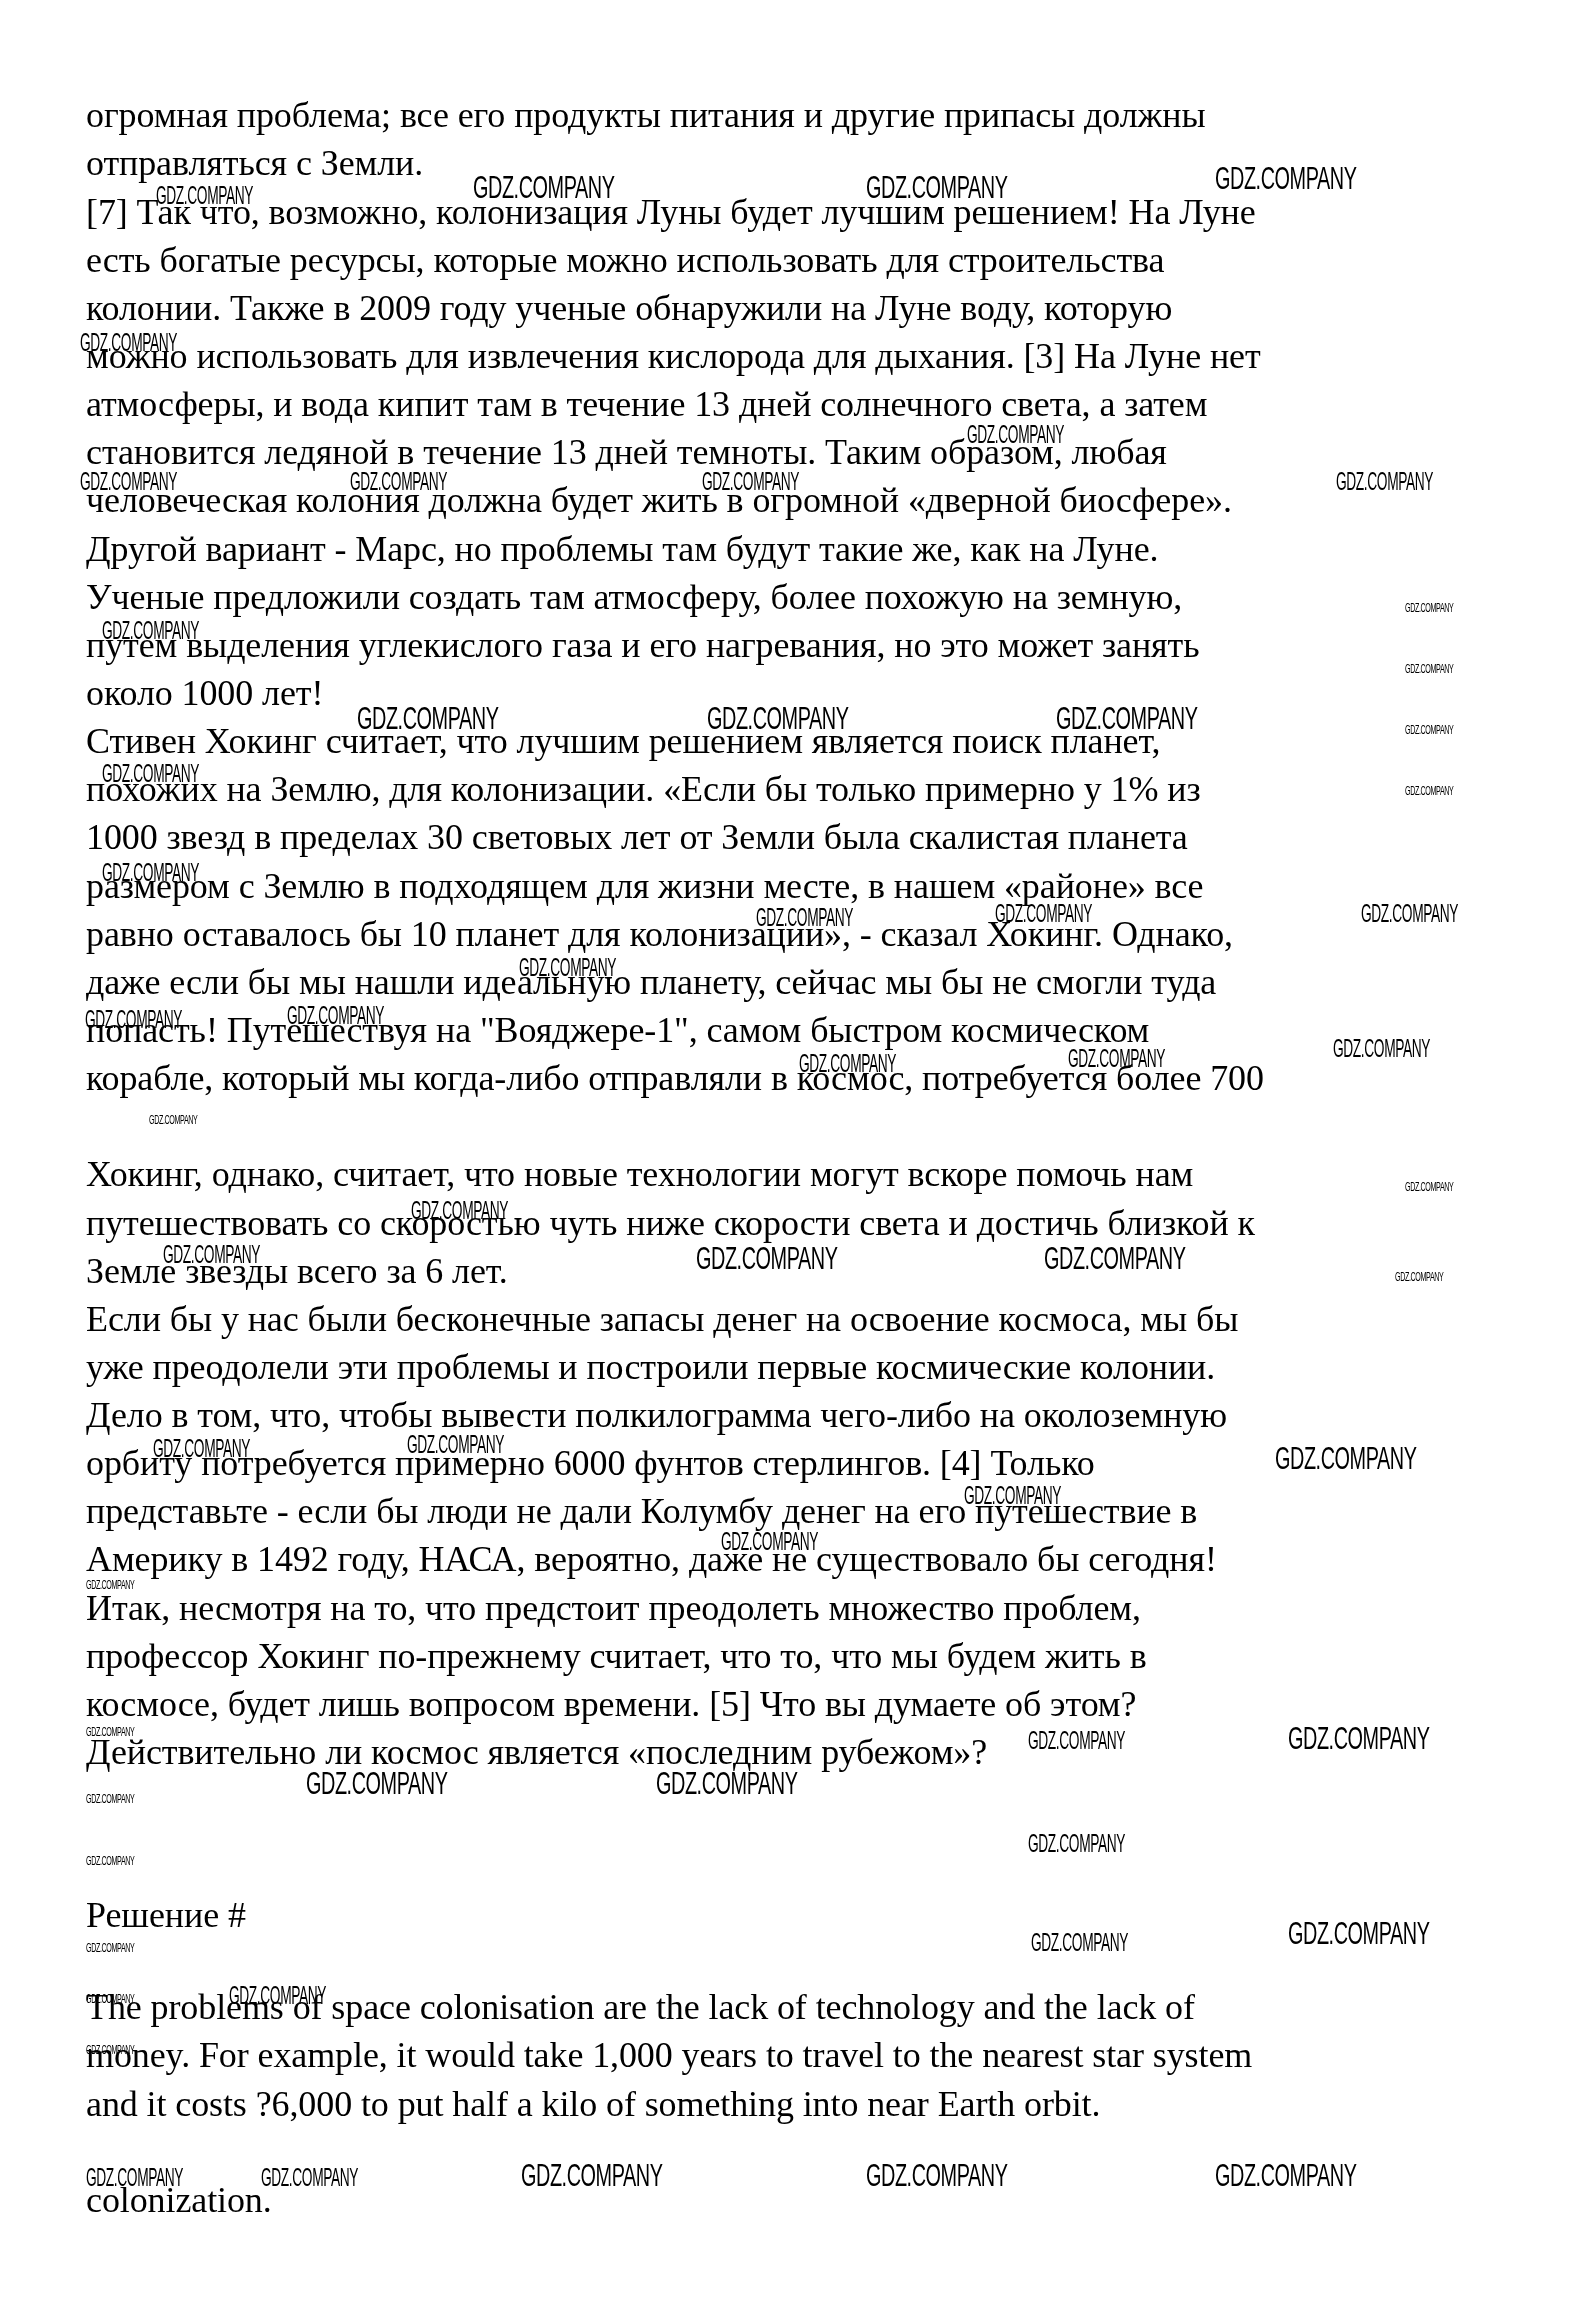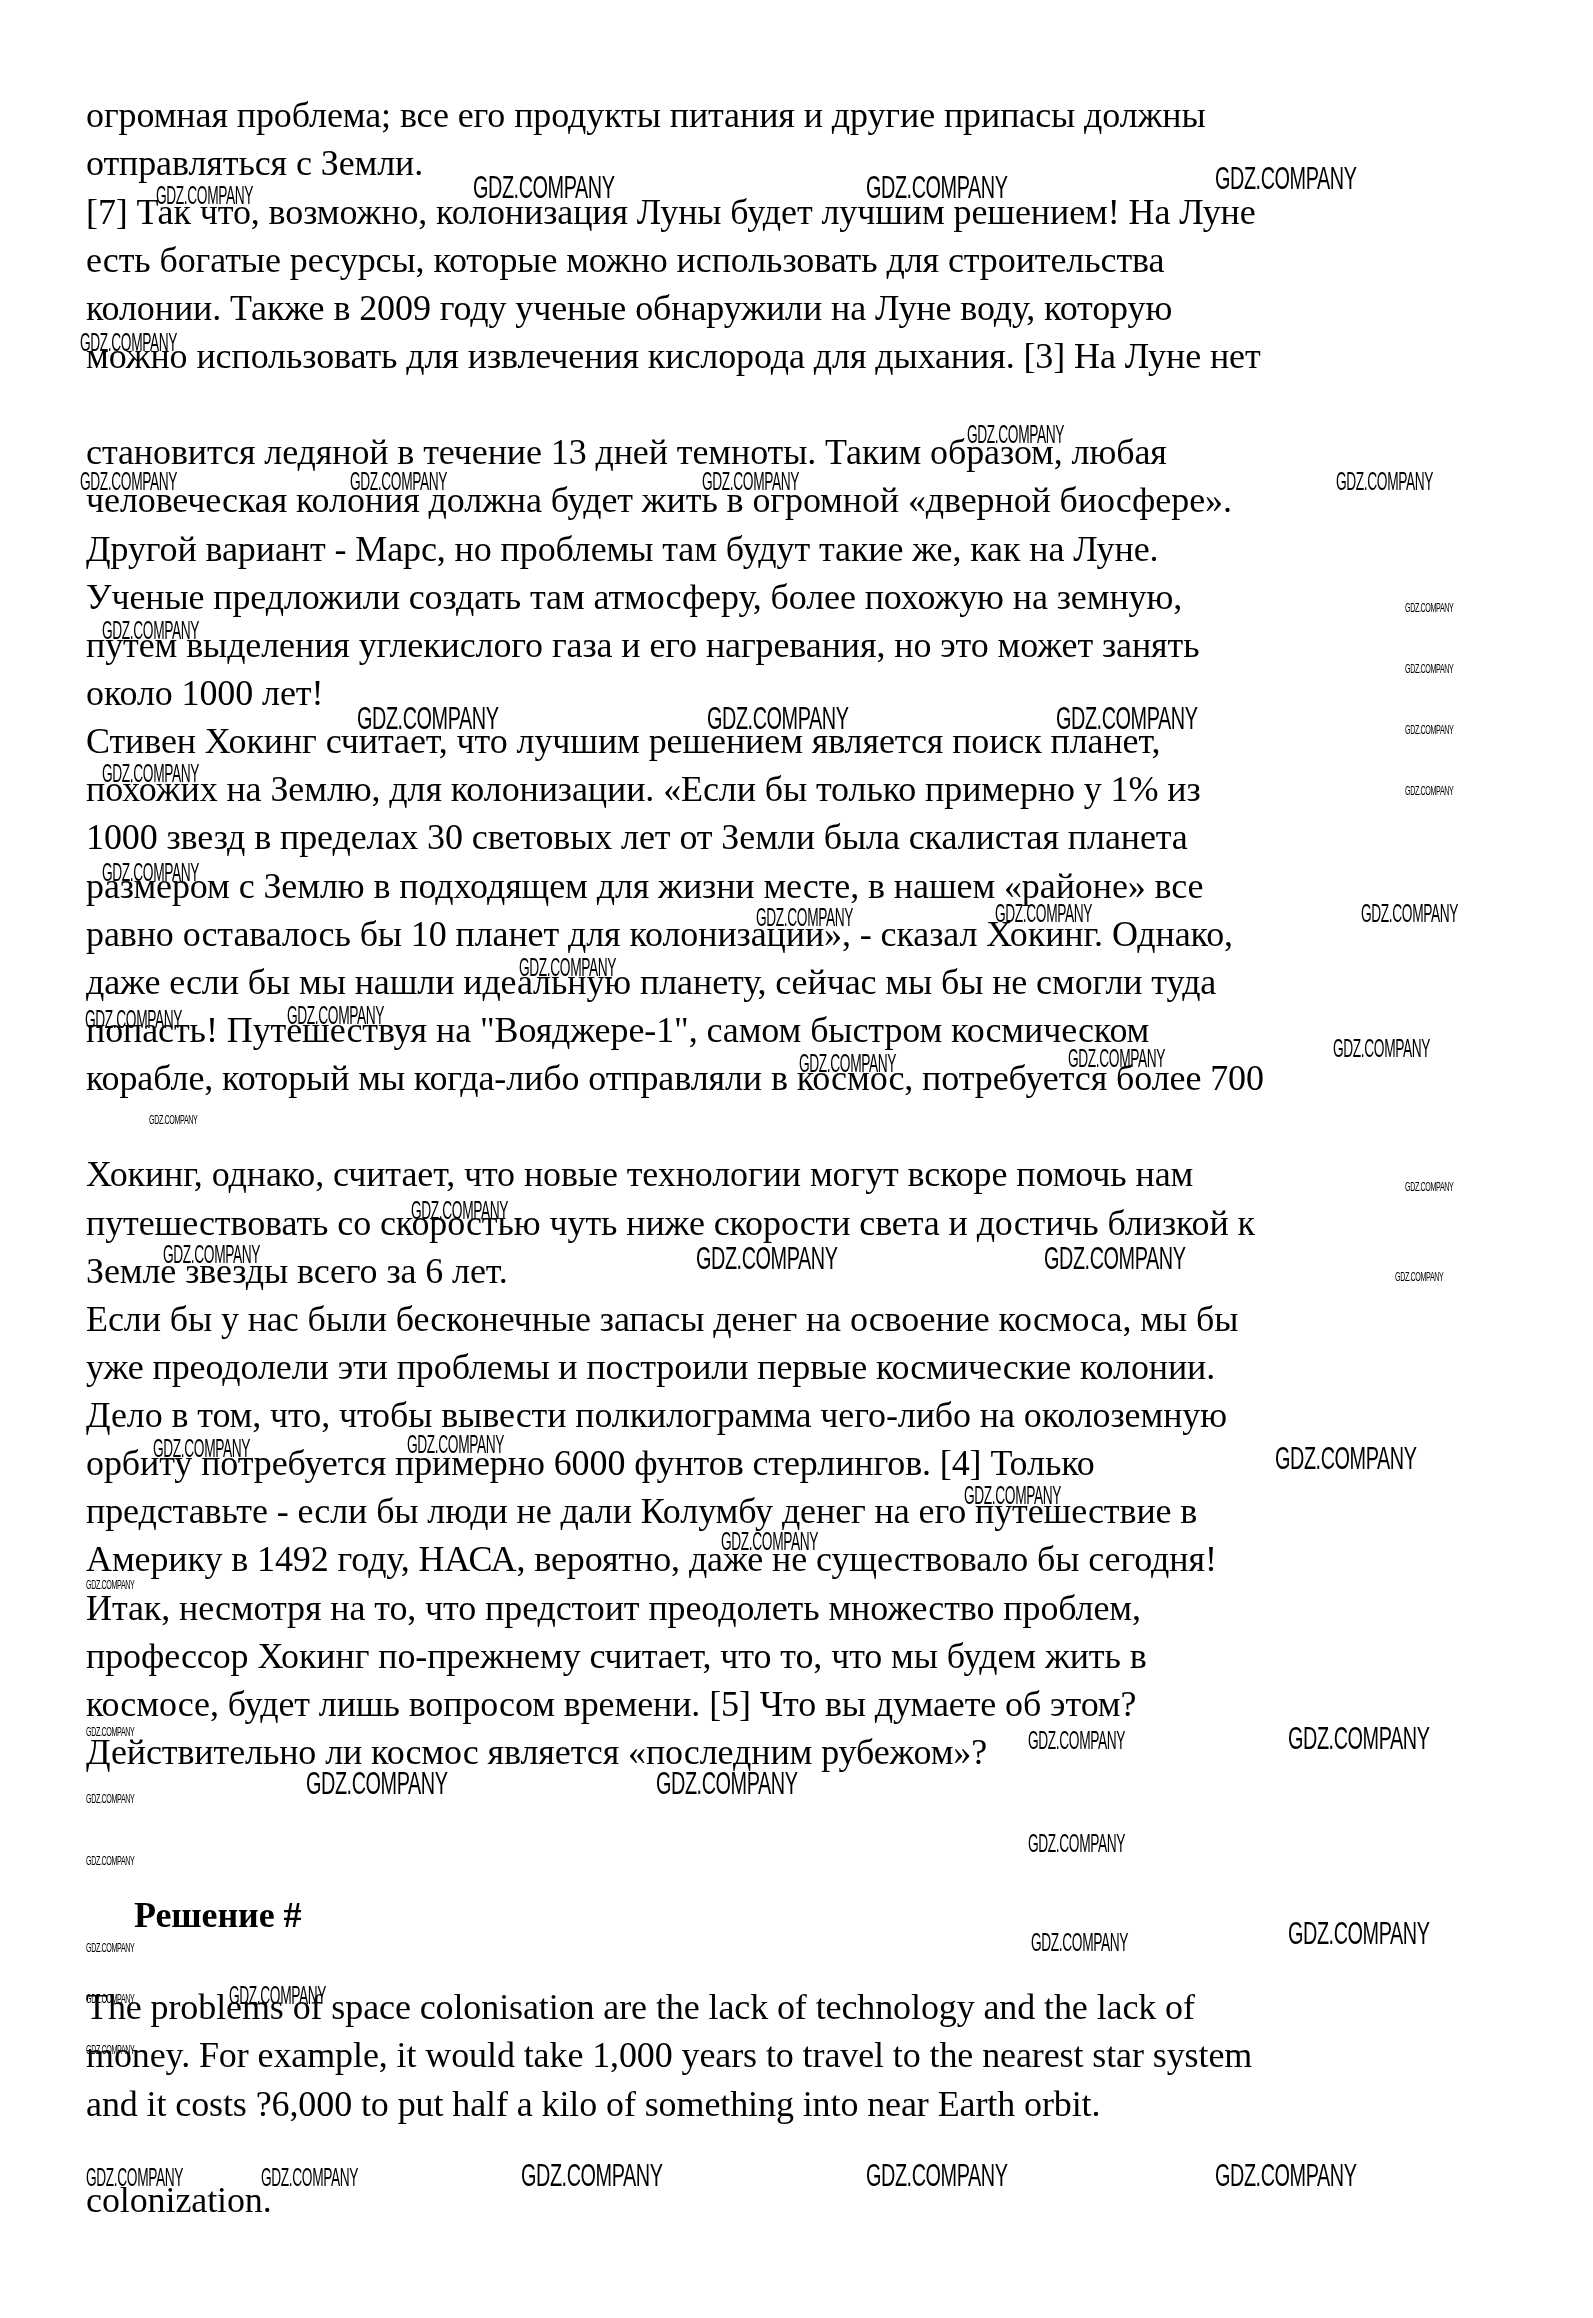--- a/index.html
+++ b/index.html
@@ -4,21 +4,21 @@
 <style>
   html, body { margin: 0; padding: 0; background: #ffffff; }
   body { width: 1594px; height: 2319px; position: relative; overflow: hidden; }
   .page { position: absolute; left: 0; top: 0; width: 1342px; height: 2319px; }
   .line {
     position: absolute; left: 86px;
     font-family: "Liberation Serif", serif;
     font-size: 36px; line-height: 44px; color: #000;
     white-space: nowrap; letter-spacing: -0.1px;
   }
-  .heading { font-weight: bold; margin-left: 48px; }
+  .heading { font-weight: normal; }
   .wm {
     position: absolute;
     font-family: "Liberation Sans", sans-serif;
     color: #000; white-space: nowrap;
     transform-origin: left top;
     letter-spacing: -0.7px;
   }
   .wm.l { font-size: 32px; transform: scaleX(0.62); font-weight: 300; -webkit-text-stroke: 0; }
   .wm.m { font-size: 25px; transform: scaleX(0.55); }
   .wm.s { font-size: 13px; transform: scaleX(0.55); }
@@ -26,20 +26,21 @@
 </head>
 <body>
 
 <div class="page">
   <div class="line" style="top:93px">огромная проблема; все его продукты питания и другие припасы должны</div>
   <div class="line" style="top:141px">отправляться с Земли.</div>
   <div class="line" style="top:190px">[7] Так что, возможно, колонизация Луны будет лучшим решением! На Луне</div>
   <div class="line" style="top:238px">есть богатые ресурсы, которые можно использовать для строительства</div>
   <div class="line" style="top:286px">колонии. Также в 2009 году ученые обнаружили на Луне воду, которую</div>
   <div class="line" style="top:334px">можно использовать для извлечения кислорода для дыхания. [3] На Луне нет</div>
+  <div class="line" style="top:382px">атмосферы, и вода кипит там в течение 13 дней солнечного света, а затем</div>
   <div class="line" style="top:430px">становится ледяной в течение 13 дней темноты. Таким образом, любая</div>
   <div class="line" style="top:478px">человеческая колония должна будет жить в огромной «дверной биосфере».</div>
   <div class="line" style="top:527px">Другой вариант - Марс, но проблемы там будут такие же, как на Луне.</div>
   <div class="line" style="top:575px">Ученые предложили создать там атмосферу, более похожую на земную,</div>
   <div class="line" style="top:623px">путем выделения углекислого газа и его нагревания, но это может занять</div>
   <div class="line" style="top:671px">около 1000 лет!</div>
   <div class="line" style="top:719px">Стивен Хокинг считает, что лучшим решением является поиск планет,</div>
   <div class="line" style="top:767px">похожих на Землю, для колонизации. «Если бы только примерно у 1% из</div>
   <div class="line" style="top:815px">1000 звезд в пределах 30 световых лет от Земли была скалистая планета</div>
   <div class="line" style="top:864px">размером с Землю в подходящем для жизни месте, в нашем «районе» все</div>

